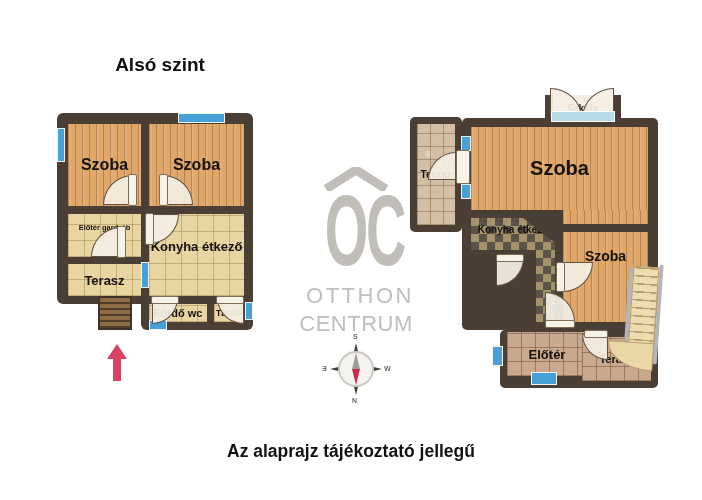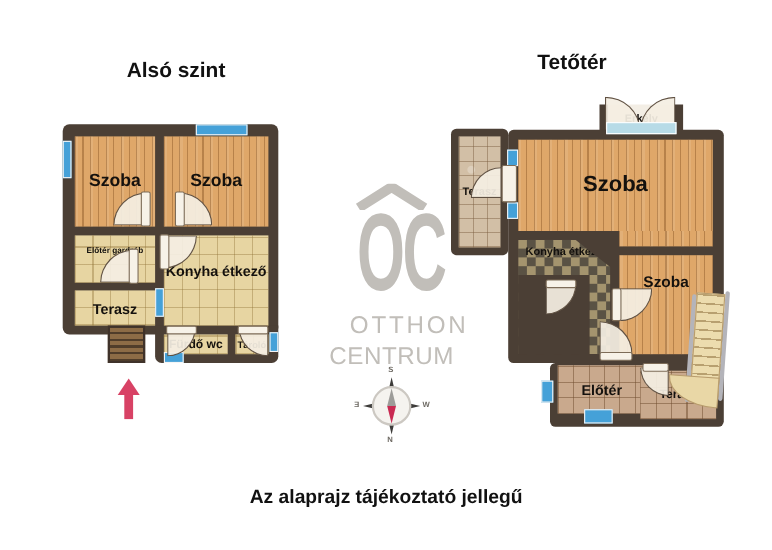--- a/index.html
+++ b/index.html
@@ -58,21 +58,20 @@
   .logo-txt{position:absolute;text-align:center;color:#c1beb9;}
   
   .cdir{position:absolute;font-size:7px;font-weight:bold;color:#6e6a63;}
 </style>
 </head>
 <body>
 
 <div id="canvas">
 
   <div class="title" style="left:90px;top:54px;width:140px;">Alsó szint</div>
-  <div class="title" style="left:450px;top:47px;width:140px;">Tetőtér</div>
 
   <div class="plan" style="left:57px;top:113px;width:196px;height:217px;">
     <div class="wallbase" style="left:0;top:0;width:196px;height:191px;border-radius:6px;"></div>
     <div class="wallbase" style="left:84px;top:183px;width:112px;height:34px;border-radius:0 0 6px 6px;"></div>
 
     <div class="room wood" style="left:11px;top:11px;width:73px;height:82px;">
       <span class="lbl" style="font-size:16px;">Szoba</span>
       </div>
     <div class="room wood" style="left:92px;top:11px;width:95px;height:82px;">
       <span class="lbl" style="font-size:16px;">Szoba</span>
@@ -183,21 +182,21 @@
       <div class="winder" style="left:2px;top:82px;width:46px;height:28px;"></div>
     </div>
   </div>
 
   <div>
     <svg style="position:absolute;left:322px;top:167px;" width="68" height="24" viewBox="0 0 68 24">
       <path d="M4 22 L34 3 L64 22" fill="none" stroke="#c1beb9" stroke-width="9"></path>
     </svg>
     <div class="logo-txt" style="left:300px;top:190px;width:112px;height:80px;font-size:100px;
          font-weight:bold;line-height:80px;letter-spacing:-4px;transform:scaleX(.56);">OC</div>
-    <div class="logo-txt" style="left:316px;top:283px;width:112px;font-size:22px;letter-spacing:2.5px;">OTTHON</div>
+    <div class="logo-txt" style="left:304px;top:283px;width:112px;font-size:22px;letter-spacing:2.5px;">OTTHON</div>
     <div class="logo-txt" style="left:298px;top:311px;width:116px;font-size:22px;letter-spacing:0.5px;">CENTRUM</div>
   </div>
 
   <div style="position:absolute;left:322px;top:333px;width:68px;height:72px;">
     <svg style="position:absolute;left:6px;top:8px;" width="56" height="56" viewBox="0 0 56 56">
       <polygon points="28,2 33,23 54,28 33,33 28,54 23,33 2,28 23,23" fill="#3d3c3a"></polygon>
       <circle cx="28" cy="28" r="17" fill="#f5f3ef" stroke="#ccc8c2" stroke-width="2"></circle>
       <polygon points="28,12 32,28 24,28" fill="#9d9c99"></polygon>
       <polygon points="28,44 32,28 24,28" fill="#c92a52"></polygon>
     </svg>

